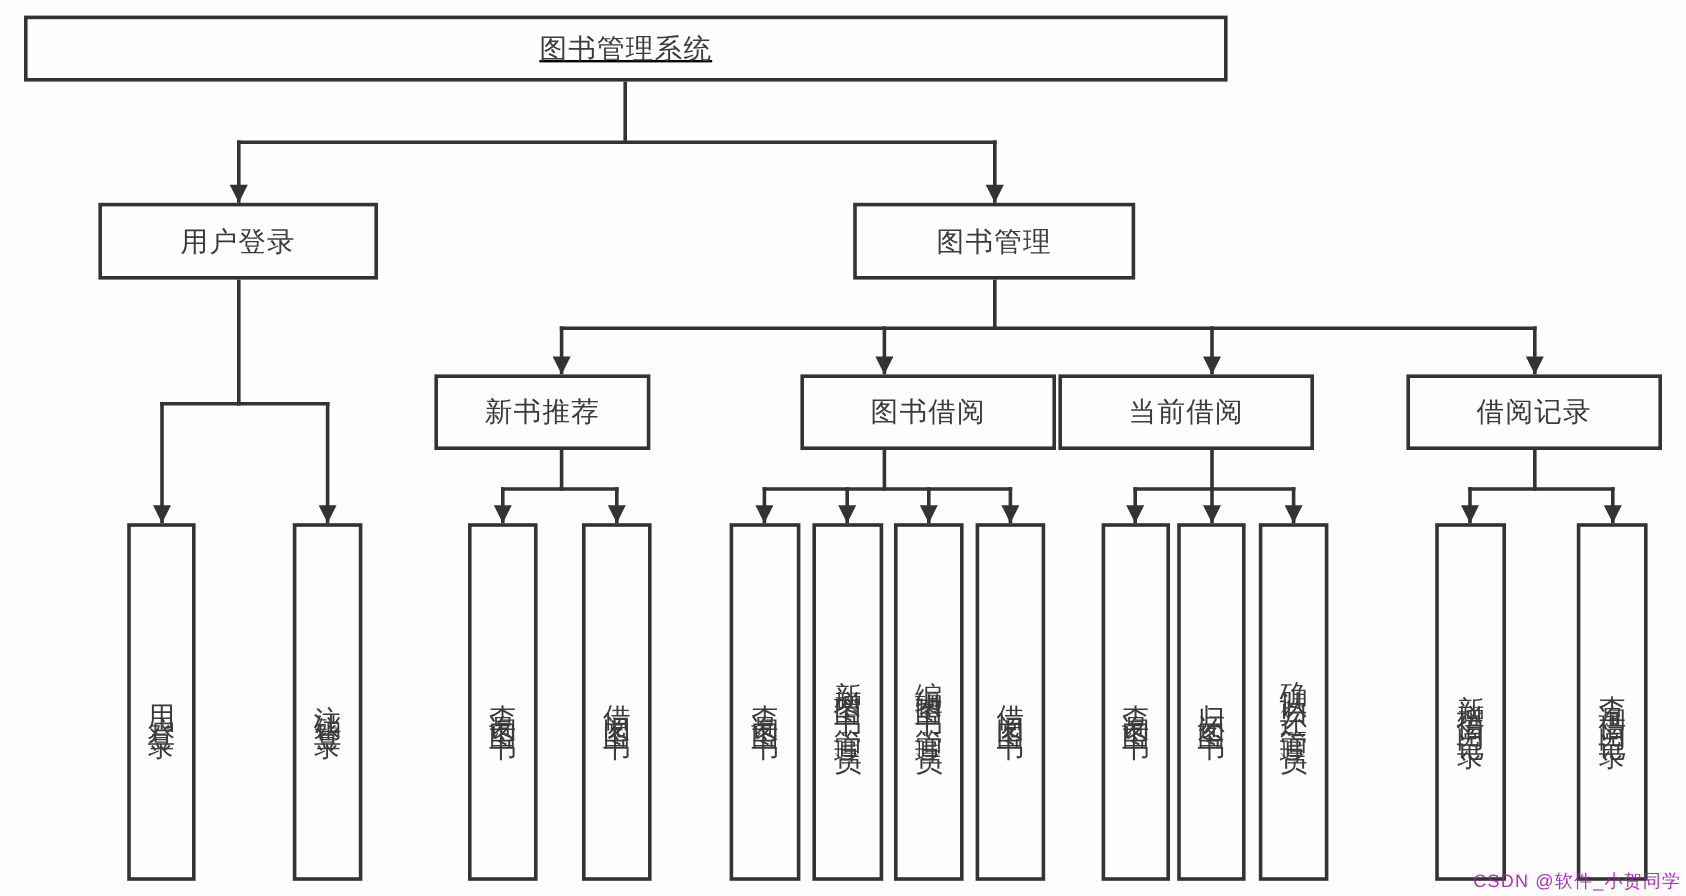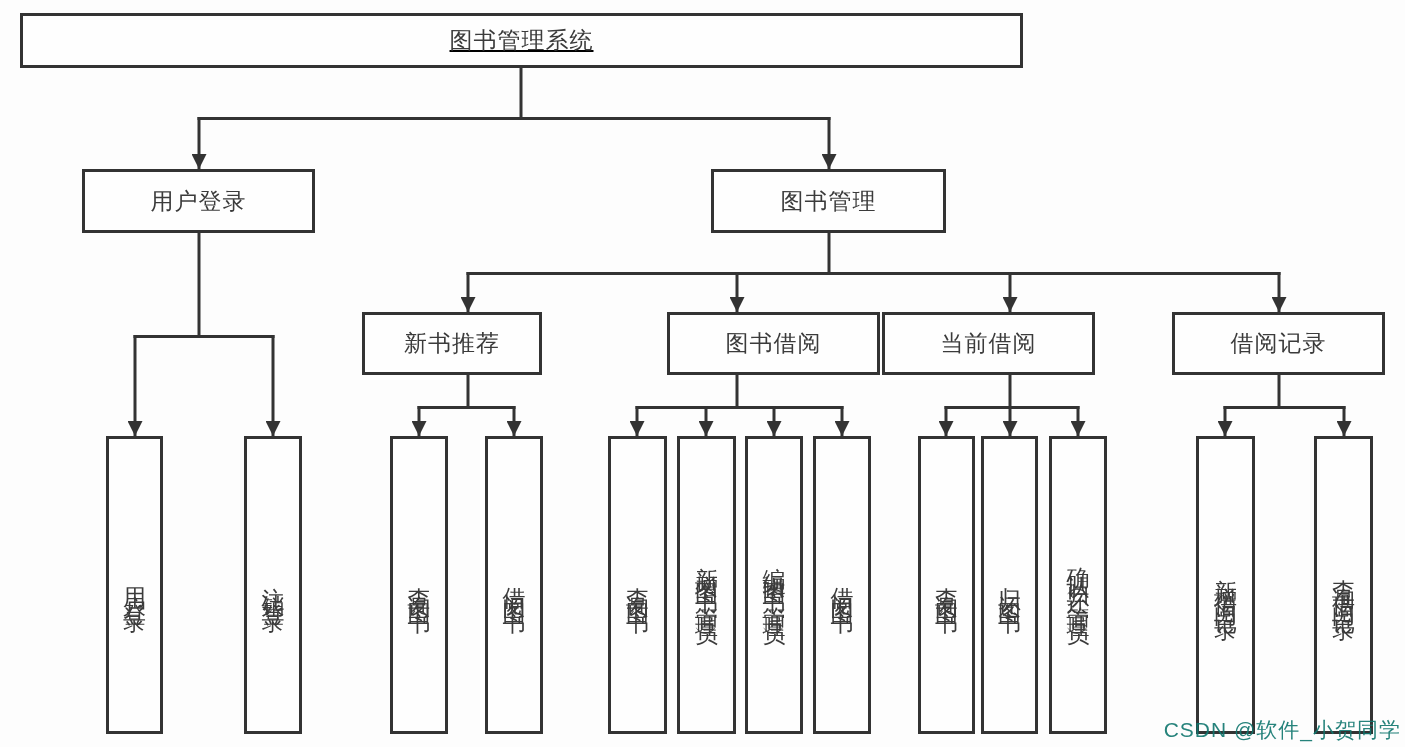--- a/index.html
+++ b/index.html
@@ -43,22 +43,22 @@
     writing-mode: vertical-rl;
     text-orientation: mixed;
     letter-spacing: 8px;
     line-height: 1;
   }
   .watermark {
     position: absolute;
     right: 4px;
     bottom: 3px;
     z-index: 3;
-    font-size: 21px;
-    color: #0f766e;
+    font-size: 15px;
+    color: #a21caf;
     opacity: 0.9;
     letter-spacing: 1px;
     white-space: nowrap;
   }
 </style>
 </head>
 <body>
 
 <div class="stage">
 

